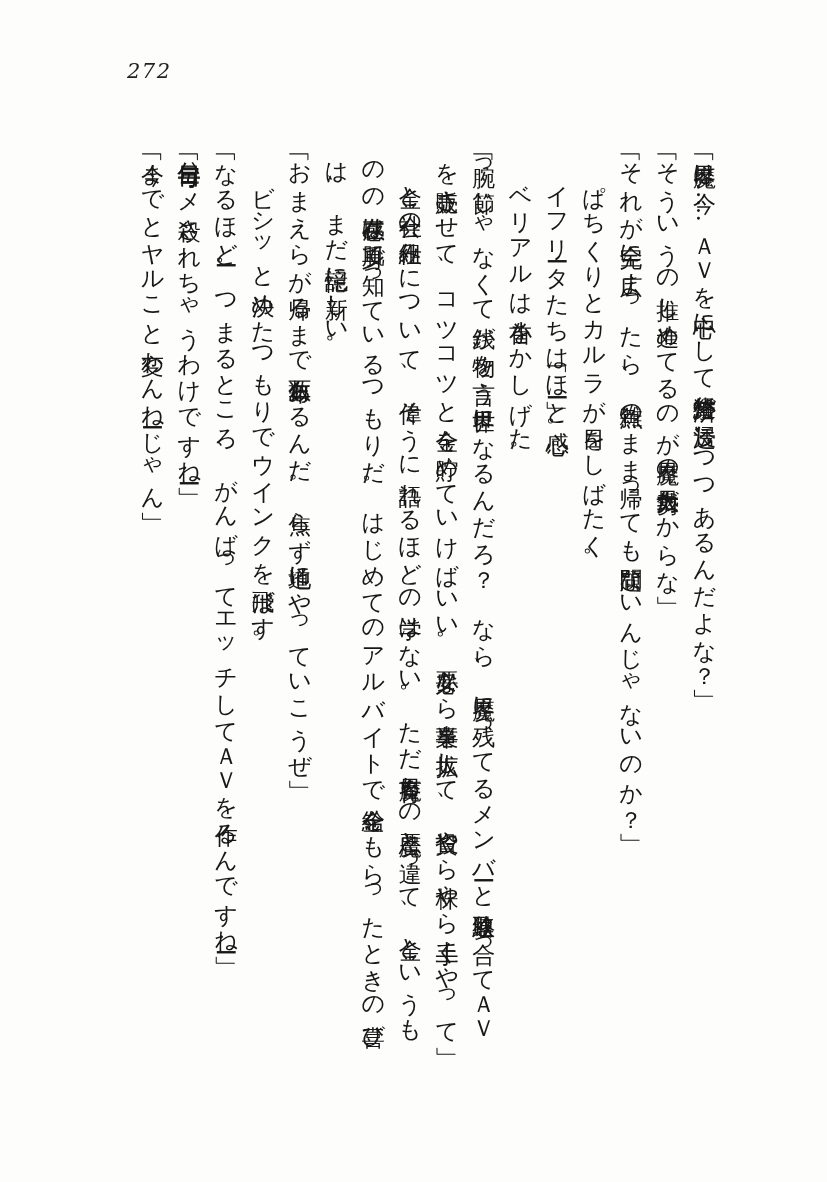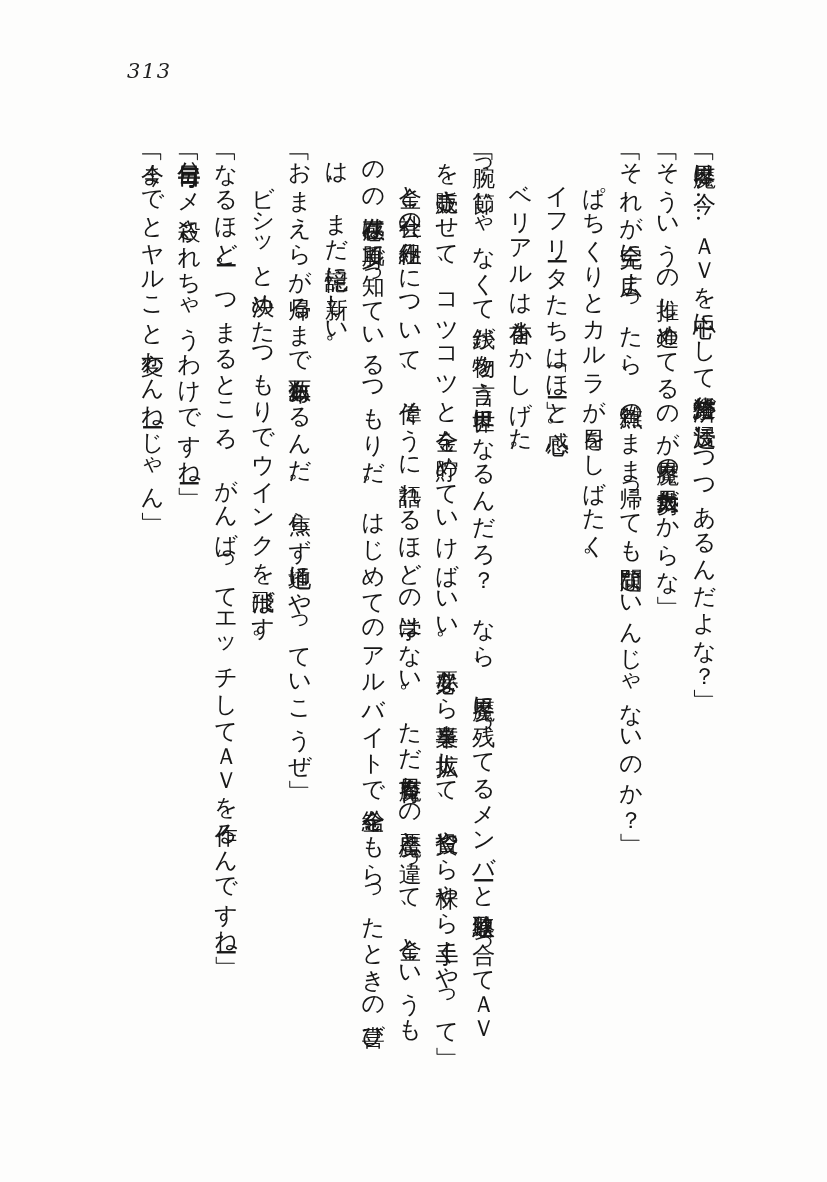--- a/index.html
+++ b/index.html
@@ -47,21 +47,21 @@
     padding: 0;
     line-height: 36.8px;
     white-space: normal;
   }
 </style>
 </head>
 <body>
 
 <div class="page">
 
-  <div class="page-number">313</div>
+  <div class="page-number">272</div>
 
   <div class="text-block">
     <p class="para">「魔界は今……ＡＶを中心にして貨幣経済が浸透しつつあるんだよな？」</p>
     <p class="para">「そういうの推し進めてるのが魔界の最大勢力だからな」</p>
     <p class="para">「それが完全に広まったら、雑魚のまま帰っても問題ないんじゃないのか？」</p>
     <p class="para">　ぱちくりとカルラが目をしばたく。</p>
     <p class="para">　イフリータたちは「ほー」と感心。</p>
     <p class="para">　ベリアルは小首をかしげた。</p>
     <p class="para">「腕っ節じゃなくて銭が物を言う世界になるんだろ？　なら、魔界に残ってるメンバーと連絡取り合ってＡＶを販売させて、コツコツと金を貯めていけばいい。必要なら事業を拡大して、投資やら株やら上手くやって」</p>
     <p class="para">　金と社会の仕組みについて、偉そうに語れるほどの学はない。ただ魔界育ちの悪魔と違って、金というものの存在感は肌身で知っているつもりだ。はじめてのアルバイトで給金をもらったときの喜びは、まだ記憶に新しい。</p>

